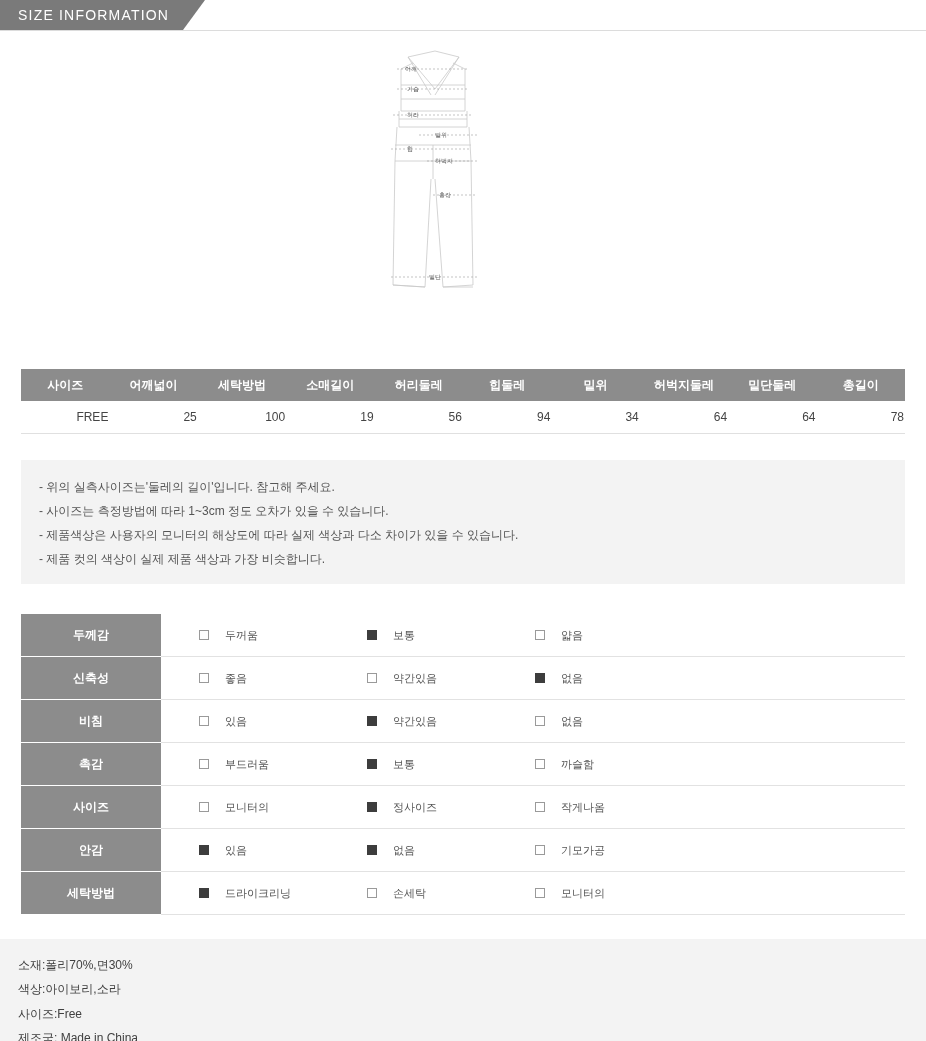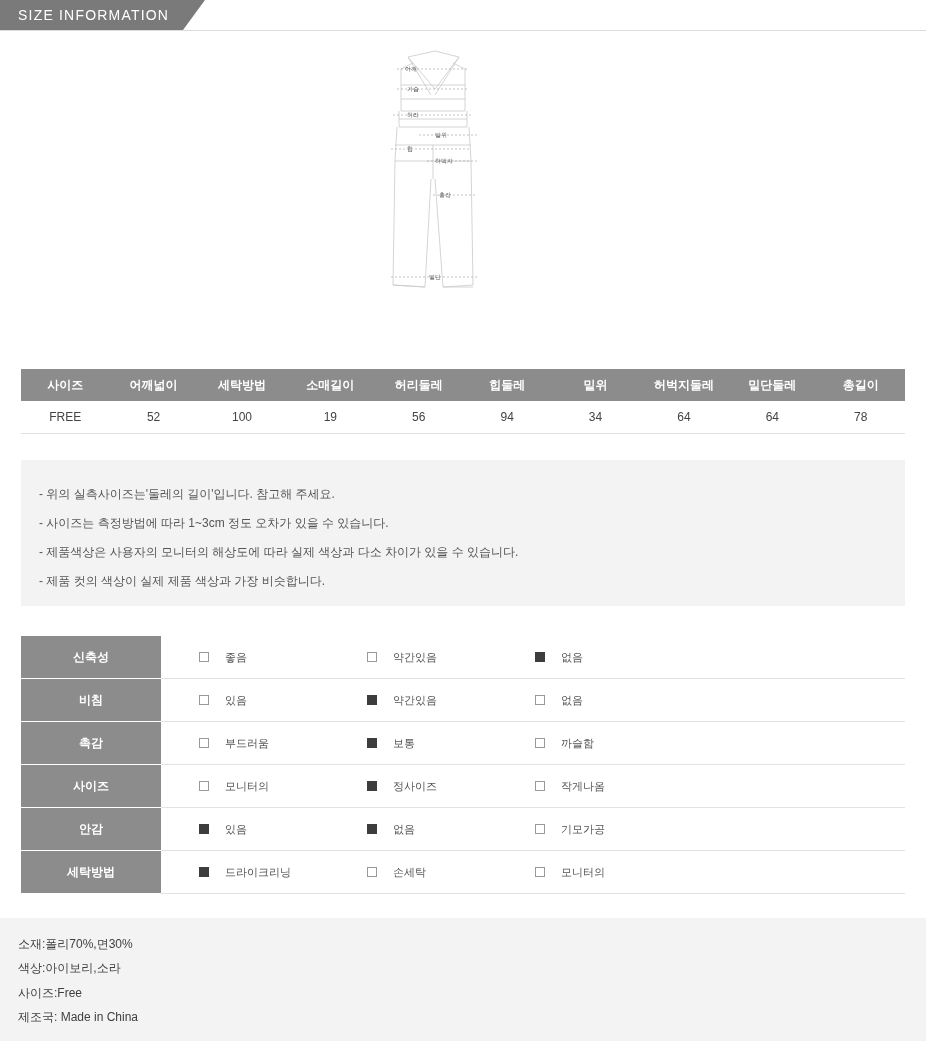--- a/index.html
+++ b/index.html
@@ -87,36 +87,36 @@
     color: #ffffff;
     font-size: 12px;
     font-weight: bold;
     height: 30px;
     text-align: center;
     border: none;
   }
   .size-table tbody td {
     font-size: 12px;
     color: #444444;
-    text-align: center;
+    text-align: right;
     height: 30px;
     border-bottom: 1px solid #e0e0e0;
     background: #ffffff;
   }
 
   
   .notes {
     width: 884px;
     margin: 26px auto 0 auto;
     background: #f3f3f3;
     padding: 14px 18px 16px 18px;
     box-sizing: border-box;
   }
   .notes p {
-    margin: 11px 0 6px 0;
+    margin: 4px 0 6px 0;
     font-size: 12px;
     color: #555555;
     line-height: 1.5;
   }
   .notes p:last-child { margin-bottom: 0; }
 
   
   .attr-table {
     border-collapse: collapse;
     width: 884px;
@@ -255,21 +255,21 @@
         <th>힙둘레</th>
         <th>밑위</th>
         <th>허벅지둘레</th>
         <th>밑단둘레</th>
         <th>총길이</th>
       </tr>
     </thead>
     <tbody>
       <tr>
         <td>FREE</td>
-        <td>52</td>
+        <td>25</td>
         <td>100</td>
         <td>19</td>
         <td>56</td>
         <td>94</td>
         <td>34</td>
         <td>64</td>
         <td>64</td>
         <td>78</td>
       </tr>
     </tbody>
@@ -278,20 +278,39 @@
   <div class="notes">
     <p>- 위의 실측사이즈는'둘레의 길이'입니다. 참고해 주세요.</p>
     <p>- 사이즈는 측정방법에 따라 1~3cm 정도 오차가 있을 수 있습니다.</p>
     <p>- 제품색상은 사용자의 모니터의 해상도에 따라 실제 색상과 다소 차이가 있을 수 있습니다.</p>
     <p>- 제품 컷의 색상이 실제 제품 색상과 가장 비슷합니다.</p>
   </div>
 
   <table class="attr-table">
     <tbody id="attr-body">
       <tr>
+        <th>두께감</th>
+        <td>
+          <div class="opts">
+            <div class="opt">
+              <span class="box"></span>
+              <span>두꺼움</span>
+            </div>
+            <div class="opt">
+              <span class="box on"></span>
+              <span>보통</span>
+            </div>
+            <div class="opt">
+              <span class="box"></span>
+              <span>얇음</span>
+            </div>
+          </div>
+        </td>
+      </tr>
+      <tr>
         <th>신축성</th>
         <td>
           <div class="opts">
             <div class="opt">
               <span class="box"></span>
               <span>좋음</span>
             </div>
             <div class="opt">
               <span class="box"></span>
               <span>약간있음</span>

